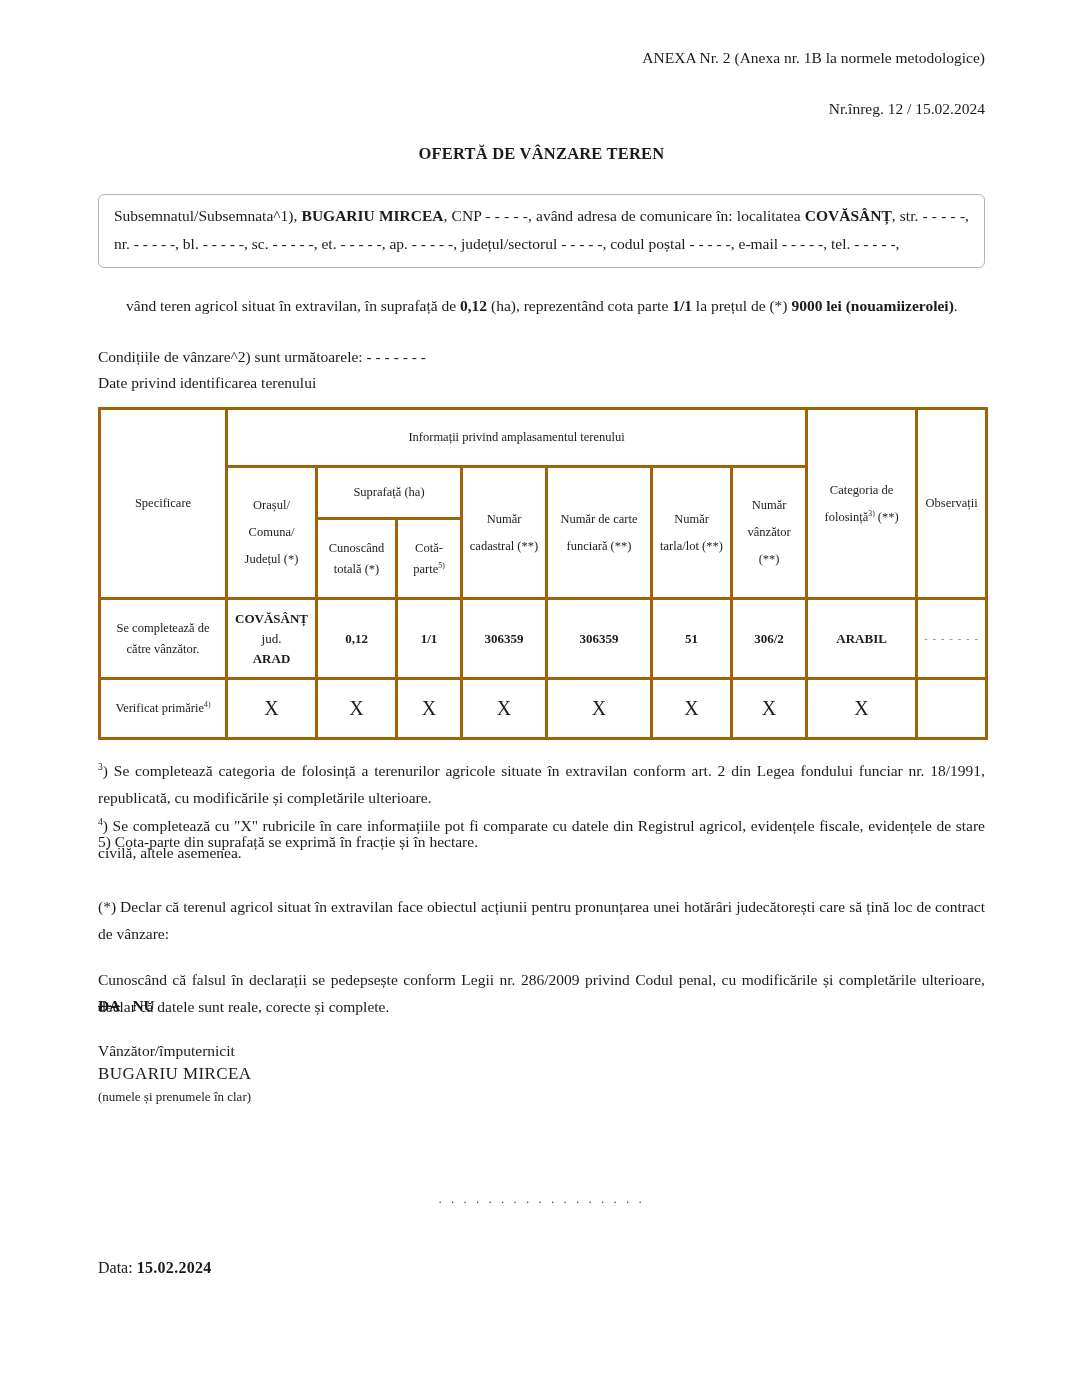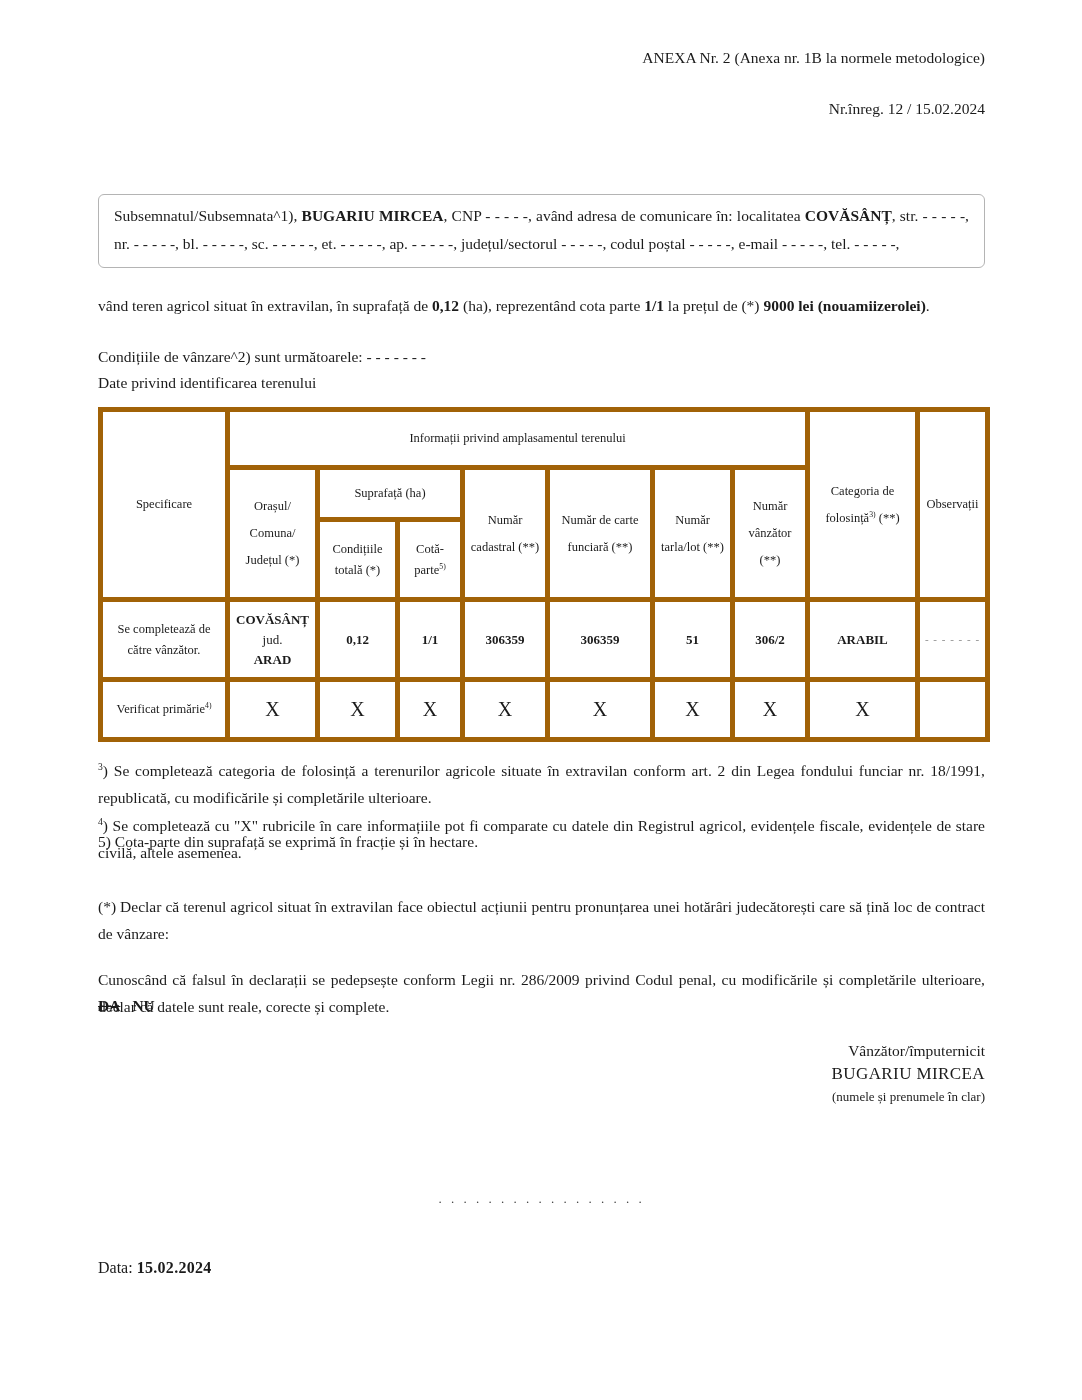--- a/index.html
+++ b/index.html
@@ -16,28 +16,28 @@
   .annex  { top:44px; }
   .reg    { top:95px; }
   .title  { top:140px; font-weight:bold; font-size:16.5px; letter-spacing:0.2px; }
 
   .introbox {
     top:194px; box-sizing:border-box;
     border:1px solid #b4b4b4; border-radius:6px;
     padding:7px 15px 9px 15px; line-height:28px;
   }
 
-  .sale  { top:292px; }
+  .sale  { top:292px;margin-left:28px; }
   .cond  { top:343px; }
   .datep { top:369px; }
 
   .tablewrap { top:407px; }
   table { border-collapse:collapse; table-layout:fixed; width:887px; border:3px solid #1a1a1a; }
   td {
-    border:5px solid #a16207; text-align:center; vertical-align:middle;
+    border:3px solid #a16207; text-align:center; vertical-align:middle;
     padding:2px 4px; font-size:12.5px; line-height:21px; overflow:hidden;
   }
   tr.hr1 { height:58px; }
   tr.hr2 { height:52px; }
   tr.hr3 { height:80px; }
   tr.dr1 { height:80px; }
   tr.dr2 { height:60px; }
   td.tall-head { line-height:27px; }
   .val   { font-weight:bold; font-size:13px; }
   .loccell { font-size:13px; line-height:20px; }
@@ -47,38 +47,39 @@
   sup { font-size:0.62em; vertical-align:super; line-height:0; }
 
   .f3    { top:757px; }
   .f4    { top:812px; }
   .f5    { top:828px; }
   .star  { top:893px; }
   .danu  { top:992px; font-weight:bold; }
   .da-strike { text-decoration:line-through; margin-right:12px; }
   .legal { top:966px; }
 
-  .sig { top:1039px; text-align:right; line-height:23px; }
+  .sig { top:1039px; text-align:left; line-height:23px; }
   .sig-role { font-size:15.5px; }
   .sig-name { font-size:17px; letter-spacing:0.4px; }
   .sig-note { font-size:13px; }
 
   .dots { top:1185px; text-align:center; font-size:13px; letter-spacing:3px; color:#444; }
   .dataline { top:1254px; font-size:16px; }
   .dataline b { letter-spacing:0.3px; }
 </style>
 </head>
 <body>
 
 <div class="page">
 
   <div class="sec right annex">ANEXA Nr. 2 (Anexa nr. 1B la normele metodologice)</div>
 
   <div class="sec right reg">Nr.înreg. 12 / 15.02.2024</div>
 
+  <div class="sec center title">OFERTĂ DE VÂNZARE TEREN</div>
 
   <div class="sec just introbox">
     <span>Subsemnatul/Subsemnata^1), </span><b>BUGARIU MIRCEA</b><span>, CNP - - - - -, având adresa de comunicare în: localitatea </span><b>COVĂSÂNȚ</b><span>, str. - - - - -, nr. - - - - -, bl. - - - - -, sc. - - - - -, et. - - - - -, ap. - - - - -, județul/sectorul - - - - -, codul poștal - - - - -, e-mail - - - - -, tel. - - - - -,</span>
   </div>
 
   <div class="sec just sale">
     <span>vând teren agricol situat în extravilan, în suprafață de </span><b>0,12</b><span> (ha), reprezentând cota parte </span><b>1/1</b><span> la prețul de (*) </span><b>9000 lei</b><span> </span><b>(nouamiizerolei)</b><span>.</span>
   </div>
 
   <div class="sec cond">Condițiile de vânzare^2) sunt următoarele: - - - - - - -</div>
@@ -128,21 +129,21 @@
           <span>Număr</span><br>
           <span>tarla/lot (**)</span>
         </td>
         <td rowspan="2" class="tall-head">
           <span>Număr</span><br>
           <span>vânzător (**)</span>
         </td>
       </tr>
       <tr class="hr3">
         <td>
-          <span>Condițiile</span><br>
+          <span>Cunoscând</span><br>
           <span>totală (*)</span>
         </td>
         <td>
           <span>Cotă-</span><br>
           <span>parte</span><sup>5)</sup>
         </td>
       </tr>
       <tr class="dr1">
         <td>
           <span>Se completează de</span><br>

